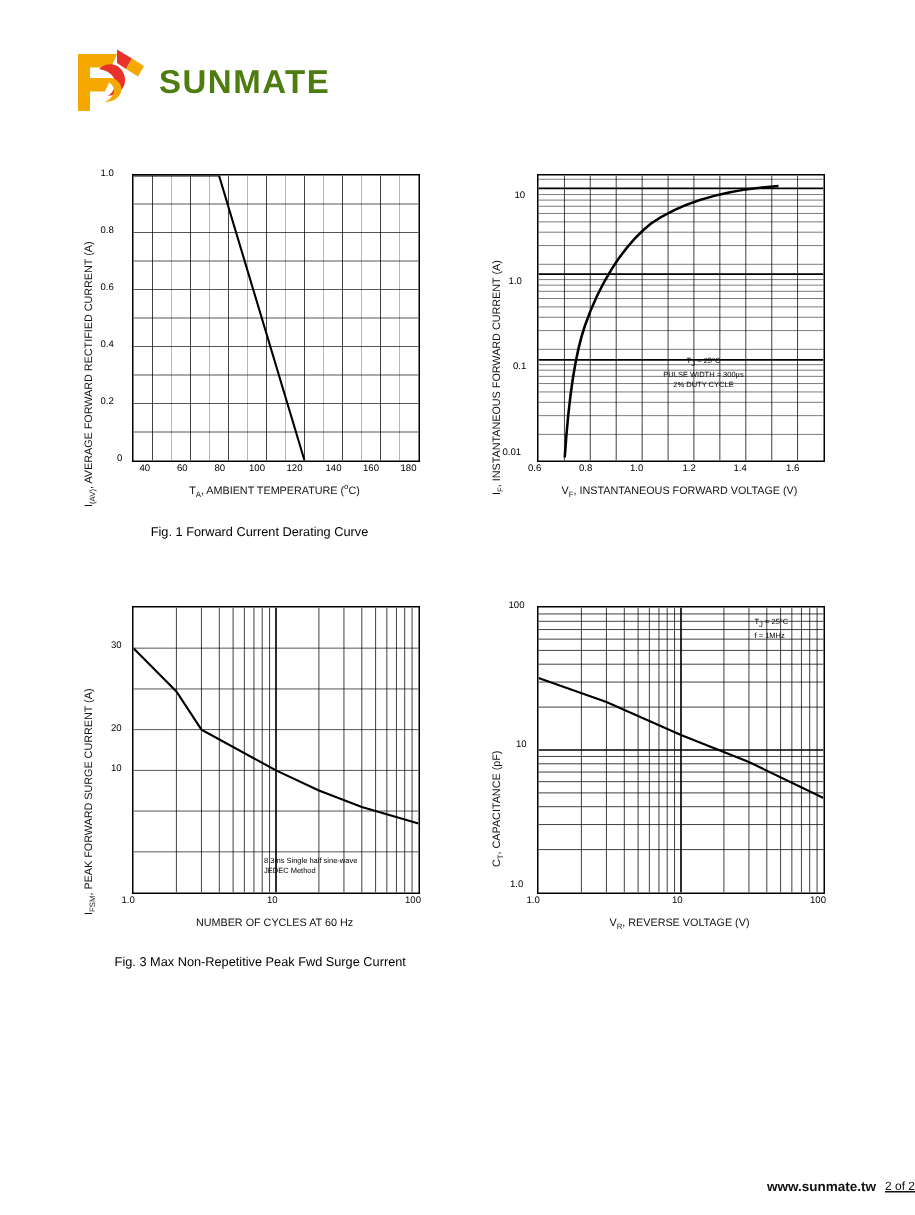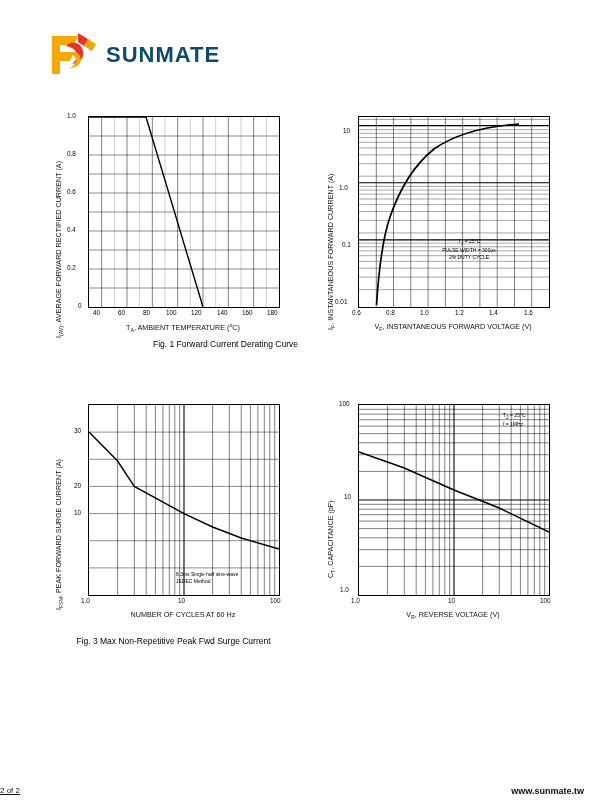--- a/index.html
+++ b/index.html
@@ -6,38 +6,38 @@
   body{
     width:610px;height:810px;background:#ffffff;
     font-family:"Liberation Sans", sans-serif;
     color:#111;position:relative;overflow:hidden;
   }
   .page{position:absolute;left:0;top:0;width:610px;height:810px;}
 
   
   .header{position:absolute;left:48px;top:28px;width:520px;height:56px;}
   .logo-mark{position:absolute;left:0;top:2px;width:52px;height:50px;}
-  .logo-text{position:absolute;left:58px;top:14px;font-size:22px;font-weight:bold;letter-spacing:1px;color:#0c4a6e;}
+  .logo-text{position:absolute;left:58px;top:14px;font-size:22px;font-weight:bold;letter-spacing:1px;color:#4d7c0f;}
 
   
   .fig{position:absolute;}
   .fig .plot{position:absolute;border:1px solid #000;background:#fff;}
   .caption{position:absolute;text-align:center;font-size:8.5px;color:#000;}
   .ylab{position:absolute;font-size:7.2px;white-space:nowrap;transform:rotate(-90deg);transform-origin:left top;}
   .xlab{position:absolute;font-size:7.2px;text-align:center;white-space:nowrap;}
   .tick{position:absolute;font-size:6.4px;color:#000;}
   .note{position:absolute;font-size:5px;line-height:1.35;text-align:center;color:#000;}
   .note2{position:absolute;font-size:5px;line-height:1.35;text-align:left;color:#000;}
   .sub{font-size:5.2px;vertical-align:-2px;}
   .sup{font-size:5.2px;vertical-align:3px;}
 
   svg{display:block;}
 
   
-  .footer-page{position:absolute;left:0;top:786px;width:610px;text-align:left;font-size:8px;text-decoration:underline;}
+  .footer-page{position:absolute;left:0;top:786px;width:610px;text-align:right;font-size:8px;text-decoration:underline;}
   .footer-url{position:absolute;right:26px;top:786px;font-size:9px;font-weight:bold;}
 </style>
 </head>
 <body>
 
 <div class="page">
 
   <div class="header">
     <div class="logo-mark">
       <svg width="52" height="50" viewBox="0 0 52 50">
@@ -105,21 +105,21 @@
 
     <div class="tick" style="left:30px;top:202px;">0</div>
     <div class="tick" style="left:19px;top:164px;">0.2</div>
     <div class="tick" style="left:19px;top:126px;">0.4</div>
     <div class="tick" style="left:19px;top:88px;">0.6</div>
     <div class="tick" style="left:19px;top:50px;">0.8</div>
     <div class="tick" style="left:19px;top:12px;">1.0</div>
     <div class="xlab" style="left:40px;top:222px;width:190px;">
       T<span class="sub">A</span>, AMBIENT TEMPERATURE (<span class="sup">o</span>C)
     </div>
-    <div class="caption" style="left:0;top:239px;width:250px;text-align:right;">Fig. 1 Forward Current Derating Curve</div>
+    <div class="caption" style="left:0;top:249px;width:250px;">Fig. 1 Forward Current Derating Curve</div>
   </div>
 
   <div class="fig" style="left:318px;top:100px;width:250px;height:270px;">
     <div class="ylab" style="left:8px;top:230px;">
       I<span class="sub">F</span>, INSTANTANEOUS FORWARD CURRENT (A)
     </div>
     <div class="plot" style="left:40px;top:16px;width:190px;height:190px;">
       <svg width="190" height="190" viewBox="0 0 190 190">
 
         <g stroke="#000" stroke-width="0.35">

